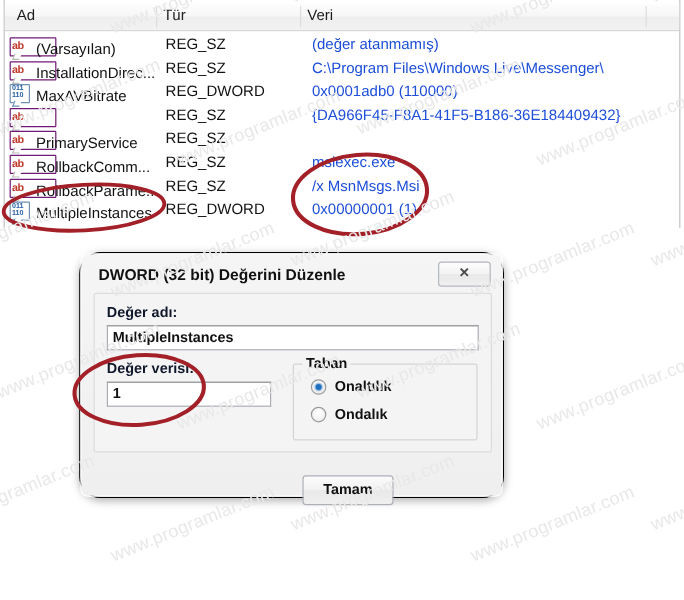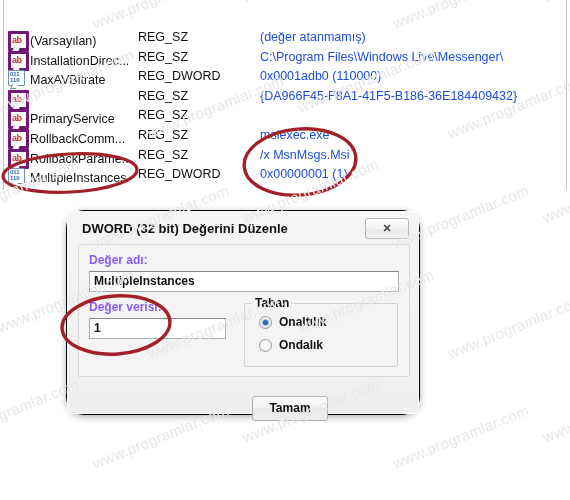--- a/index.html
+++ b/index.html
@@ -38,41 +38,41 @@
   .hdr .hcell{position:absolute;top:3px;font-size:12.5px;color:#1c1c1c;}
   .hdr .hsep{position:absolute;top:2px;width:1px;height:18px;background:#dcdcdc;}
 
   .row{position:absolute;left:8px;height:19px;width:556px;}
   .row .nm{position:absolute;left:22px;top:5px;white-space:nowrap;font-size:12.5px;color:#111;}
   .row .tp{position:absolute;left:130px;top:1px;white-space:nowrap;font-size:12.5px;color:#111;}
   .row .dv{position:absolute;left:252px;top:1px;white-space:nowrap;font-size:12.5px;color:#1d4ed8;}
 
   
   .ico{position:absolute;left:0;top:2px;width:15px;height:14px;}
-  .ico-str{background:#ffffff;border:3px solid #701a75;border-radius:1px;}
+  .ico-str{background:#ffffff;border:1px solid #701a75;border-radius:1px;padding-left:22px;}
   .ico-str .abtxt{position:absolute;left:1px;top:-1px;font-size:9px;font-weight:bold;color:#c0392b;font-family:"Liberation Sans",sans-serif;line-height:14px;letter-spacing:-0.4px;}
   .ico-str .tail{position:absolute;left:2px;bottom:-4px;width:5px;height:4px;background:#ffffff;border-left:1px solid #b9b9b9;border-bottom:1px solid #b9b9b9;transform:skewX(-22deg);}
   
   .ico-dw{background:#ffffff;border:1px solid #6f8fb5;border-radius:1px;}
   .ico-dw .bits{position:absolute;left:1px;top:0px;font-size:6px;font-weight:bold;color:#2a63a8;line-height:6.3px;font-family:"Liberation Sans",sans-serif;letter-spacing:0px;}
   .ico-dw .tail{position:absolute;left:2px;bottom:-4px;width:5px;height:4px;background:#ffffff;border-left:1px solid #6f8fb5;border-bottom:1px solid #6f8fb5;transform:skewX(-22deg);}
 
   
   .dlg{position:absolute;left:66px;top:210px;width:352px;height:203px;z-index:30;
        background:#f0f0f0;border:1px solid #000000;border-radius:18px;
        box-shadow:0 2px 7px rgba(0,0,0,0.30);font-weight:bold;}
   .dlg-inner{position:absolute;left:0;top:0;right:0;bottom:0;border:1px solid #ffffff;border-radius:6px;
        background:linear-gradient(to bottom,#f5f5f5 0%,#efefef 100%);}
   .dlg-title{position:absolute;left:14px;top:9px;font-size:13px;color:#111;white-space:nowrap;}
   .btn-close{position:absolute;right:9px;top:6px;width:42px;height:19px;border:1px solid #b3b8bd;border-radius:3px;
        background:linear-gradient(to bottom,#fdfdfd 0%,#f2f2f2 50%,#e9e9e9 51%,#f0f0f0 100%);}
   .btn-close .x{position:absolute;left:0;top:0;width:100%;height:100%;line-height:19px;text-align:center;font-size:11px;color:#4a4a4a;font-family:"Liberation Sans",sans-serif;}
 
   .panel{position:absolute;left:10px;top:32px;width:330px;height:131px;border:1px solid #dcdcdc;background:#f4f4f4;border-radius:2px;}
-  .lbl{position:absolute;font-size:12px;color:#8b5cf6;white-space:nowrap;}
+  .lbl{position:absolute;font-size:12px;color:#0f172a;white-space:nowrap;}
   .txtbox{position:absolute;background:#ffffff;border:1px solid #abadb3;border-top-color:#878a8e;}
   .txtbox .val{position:absolute;left:4px;top:2px;font-size:12px;color:#111;white-space:nowrap;}
 
   .grp{position:absolute;border:1px solid #d4d4d4;border-radius:2px;background:transparent;}
   .grp-cap{position:absolute;background:#f4f4f4;padding:0 3px;font-size:12px;color:#111;}
   .radio{position:absolute;width:13px;height:13px;border-radius:50%;
          background:radial-gradient(circle at 50% 35%,#ffffff 0%,#f2f2f2 60%,#e2e2e2 100%);
          border:1px solid #9a9a9a;box-sizing:border-box;}
   .radio.on:after{content:"";position:absolute;left:3px;top:3px;width:5px;height:5px;border-radius:50%;
          background:#1e6fbe;box-shadow:0 0 1px 1px rgba(30,111,190,0.45);}
@@ -88,20 +88,28 @@
 </style>
 </head>
 <body>
 
 <div id="root">
 
   <div class="reglist">
     <div class="outer-l"></div>
     <div class="outer-r"></div>
 
+    <div class="hdr">
+      <div class="hsep" style="left:126px;"></div>
+      <div class="hsep" style="left:246px;"></div>
+      <div class="hsep" style="left:534px;"></div>
+      <div class="hcell" style="left:10px;">Ad</div>
+      <div class="hcell" style="left:132px;">Tür</div>
+      <div class="hcell" style="left:252px;">Veri</div>
+    </div>
 
     <div id="rows">
         <div class="row" style="top: 29px;">
           <div class="ico ico-str">
             <div class="abtxt">ab</div>
             <div class="tail"></div>
           </div>
           <div class="nm">(Varsayılan)</div>
           <div class="tp">REG_SZ</div>
           <div class="dv">(değer atanmamış)</div>

